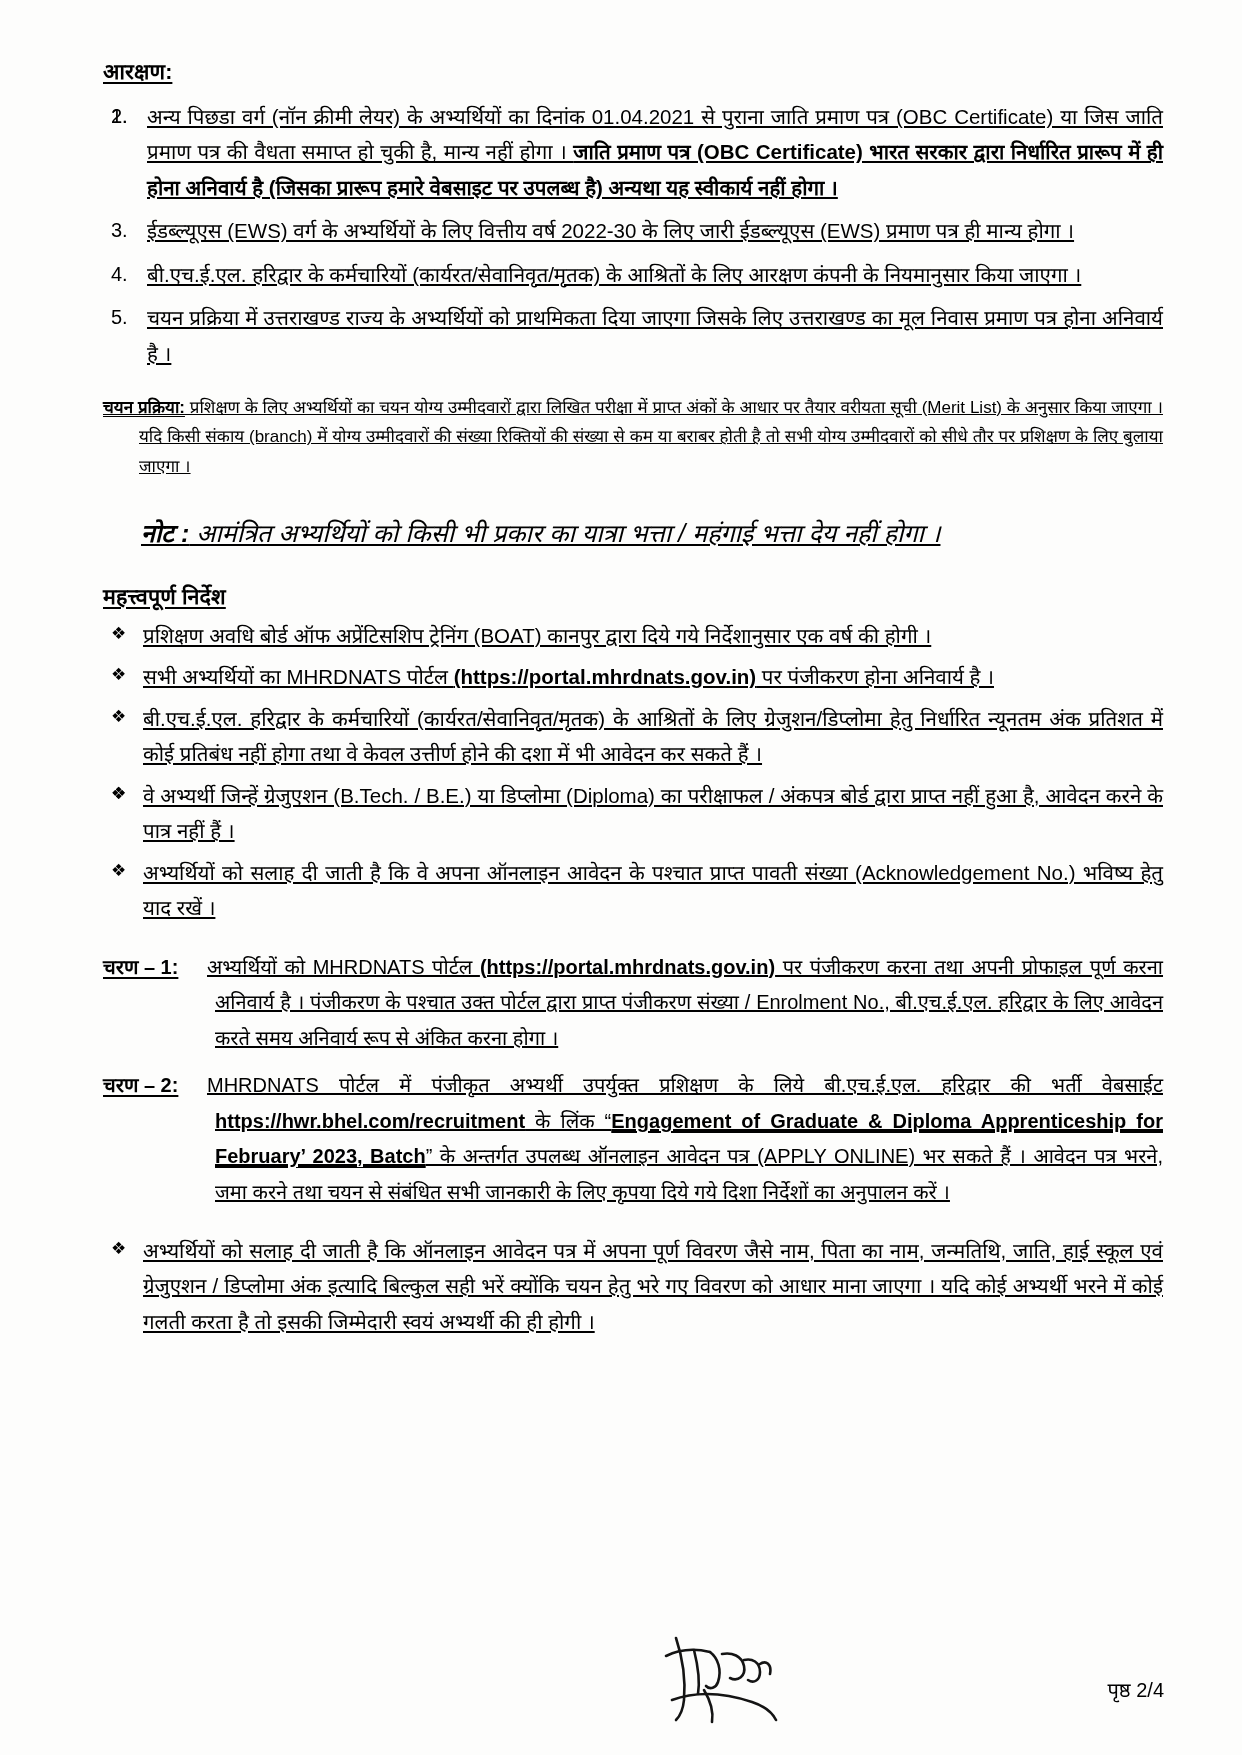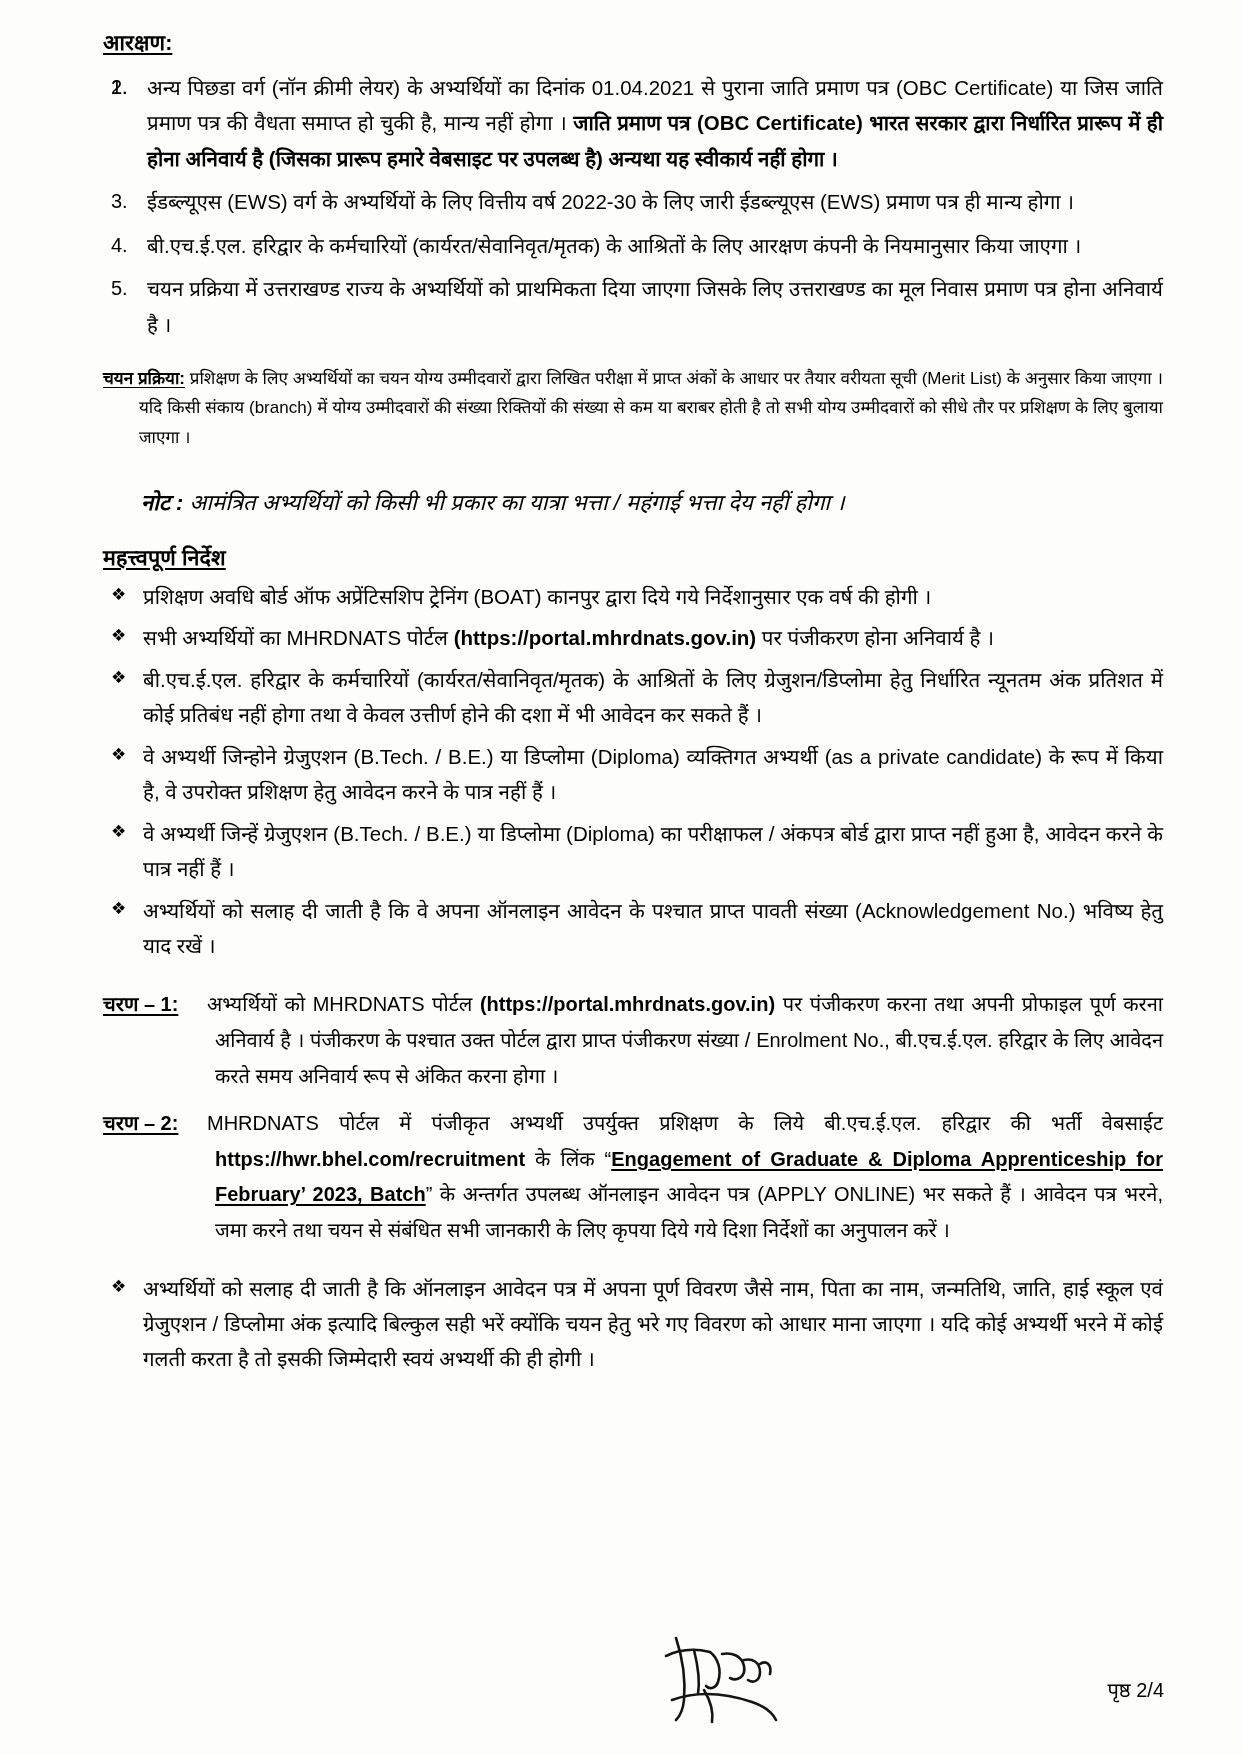--- a/index.html
+++ b/index.html
@@ -20,22 +20,23 @@
   
   .scan-page {
     position: absolute;
     inset: 0;
     background: #fdfdfc;
   }
 
   .page-inner {
     position: absolute;
     left: 103px;
-    top: 27px;
+    top: 56px;
     width: 1060px;
+    text-decoration: underline;
   }
 
   
   .sec-head {
     font-weight: bold;
     font-size: 21.5px;
     text-decoration: underline;
     text-underline-offset: 3px;
     letter-spacing: .1px;
     margin: 0 0 6px 0;
@@ -117,22 +118,22 @@
     font-style: italic;
     font-weight: bold;
   }
   .ital {
     font-style: italic;
   }
 
   .note-line {
     padding-left: 38px;
     margin-top: 14px;
-    margin-bottom: 16px;
-    font-size: 22px;
+    margin-bottom: 22px;
+    font-size: 25px;
   }
 
   .block-gap-s { height: 10px; }
   .block-gap-m { height: 18px; }
 
   .step-para {
     font-size: 20px;
     line-height: 1.78;
     text-align: justify;
     padding-left: 112px;
@@ -238,21 +239,20 @@
       <span>सभी अभ्यर्थियों का MHRDNATS पोर्टल </span><span class="bold">(https://portal.mhrdnats.gov.in)</span><span> पर पंजीकरण होना अनिवार्य है ।</span>
     </li>
 
     <li>
       <span class="bullet">❖</span>
       <span>बी.एच.ई.एल. हरिद्वार के कर्मचारियों (कार्यरत/सेवानिवृत/मृतक) के आश्रितों के लिए ग्रेजुशन/डिप्लोमा हेतु निर्धारित न्यूनतम अंक प्रतिशत में कोई प्रतिबंध नहीं होगा तथा वे केवल उत्तीर्ण होने की दशा में भी आवेदन कर सकते हैं ।</span>
     </li>
 
     <li>
       <span class="bullet">❖</span>
-      <span>वे अभ्यर्थी जिन्होने ग्रेजुएशन (B.Tech. / B.E.) या डिप्लोमा (Diploma) व्यक्तिगत अभ्यर्थी (as a private candidate) के रूप में किया है, वे उपरोक्त प्रशिक्षण हेतु आवेदन करने के पात्र नहीं हैं ।</span>
     </li>
 
     <li>
       <span class="bullet">❖</span>
       <span>वे अभ्यर्थी जिन्हें ग्रेजुएशन (B.Tech. / B.E.) या डिप्लोमा (Diploma) का परीक्षाफल / अंकपत्र बोर्ड द्वारा प्राप्त नहीं हुआ है, आवेदन करने के पात्र नहीं हैं ।</span>
     </li>
 
     <li>
       <span class="bullet">❖</span>
       <span>अभ्यर्थियों को सलाह दी जाती है कि वे अपना ऑनलाइन आवेदन के पश्चात प्राप्त पावती संख्या (Acknowledgement No.) भविष्य हेतु याद रखें ।</span>

